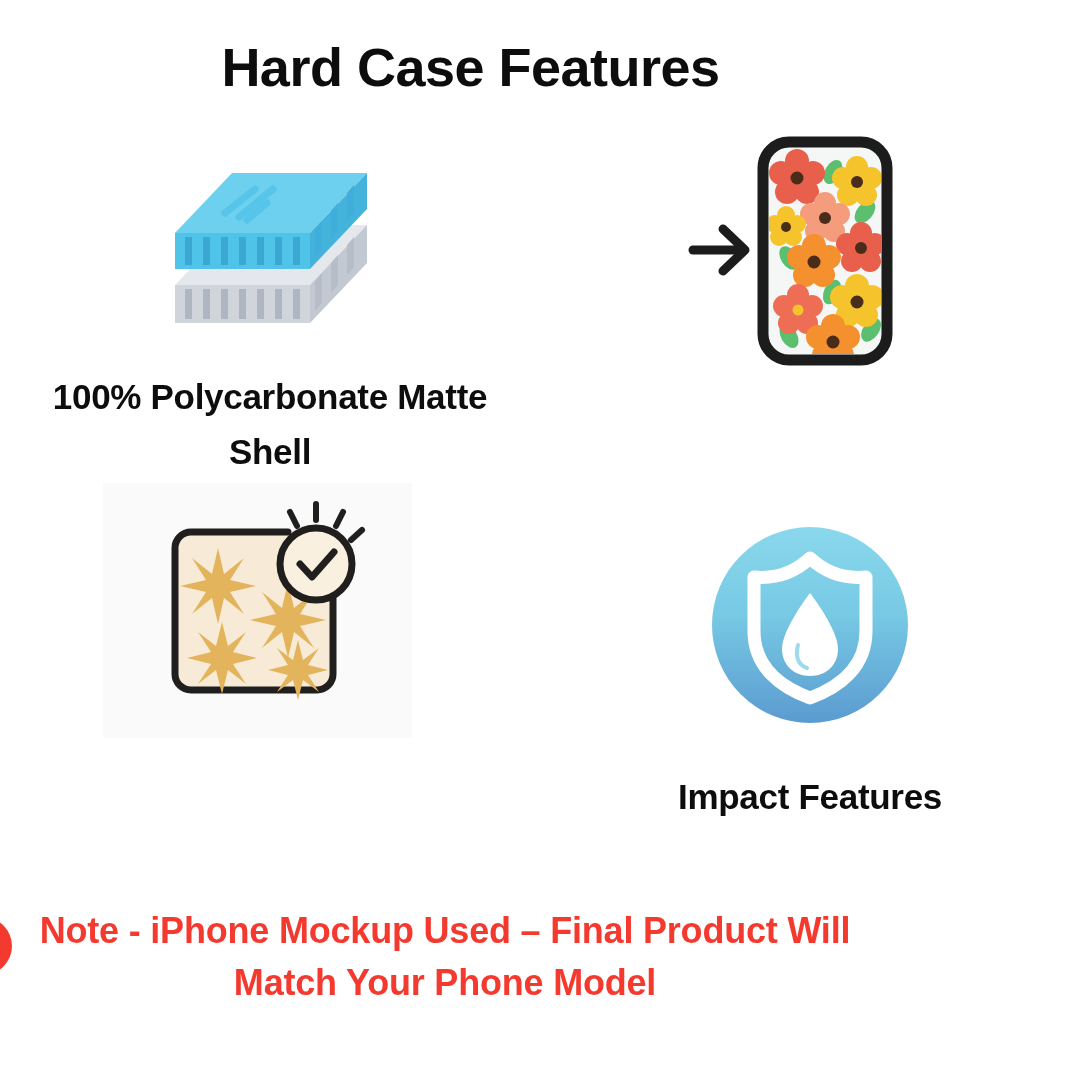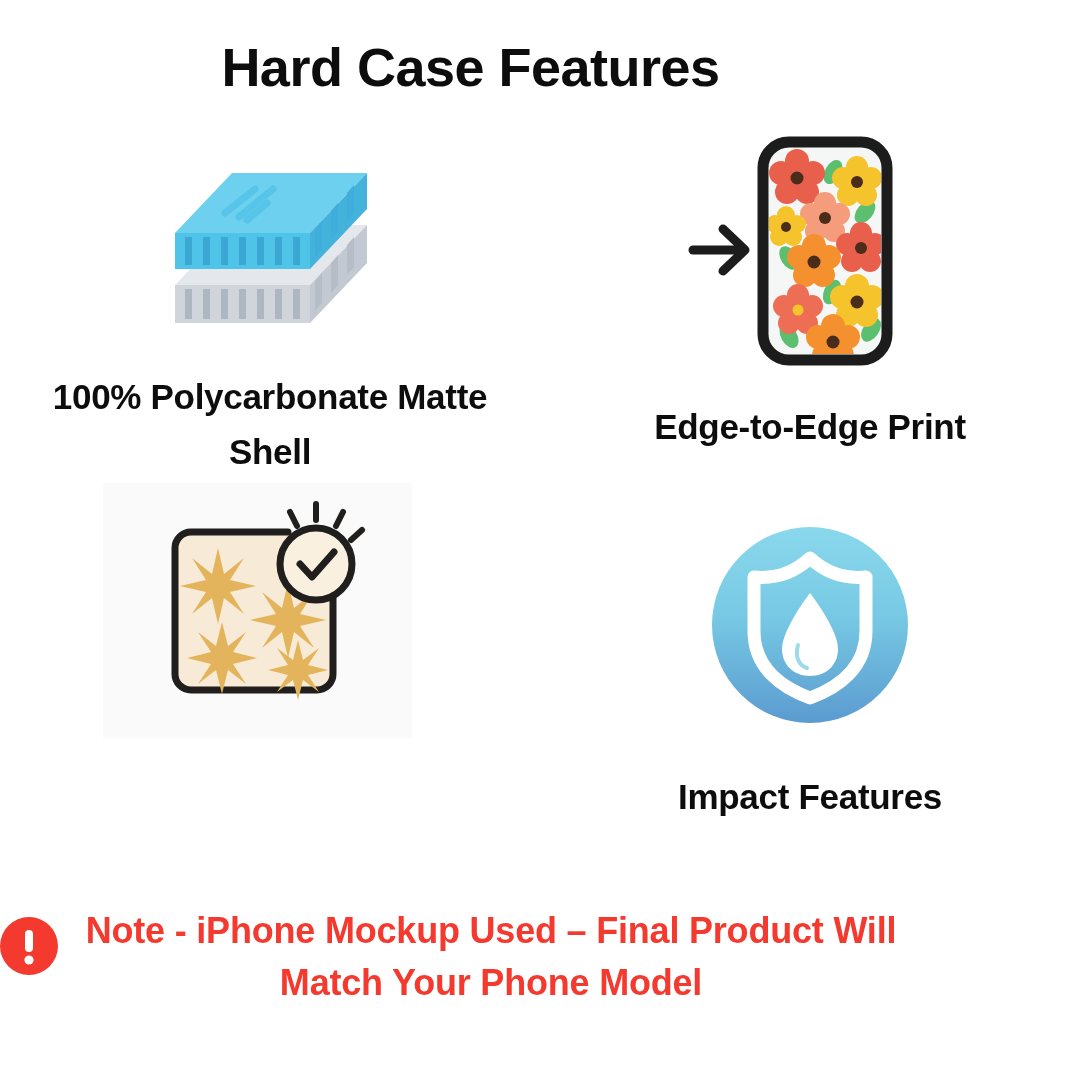--- a/index.html
+++ b/index.html
@@ -90,21 +90,21 @@
     background: #FAFAFA;
   }
 
   
   .note-row {
     position: absolute;
     left: 0;
     top: 905px;
     width: 920px;
     display: flex;
-    justify-content: flex-start;
+    justify-content: flex-end;
     align-items: flex-start;
   }
   .note-badge {
     flex: 0 0 auto;
     margin-top: 12px;
     margin-right: 18px;
   }
   .note-text {
     flex: 0 0 890px;
     text-align: center;
@@ -288,21 +288,20 @@
               <circle cx="9" cy="13" r="12"></circle>
                 <circle cx="-9" cy="13" r="12"></circle>
               <circle cx="-15" cy="-5" r="12"></circle>
                 <circle cx="0" cy="0" r="13"></circle>
               <circle cx="0" cy="0" r="6.5" fill="#4A2C1A"></circle>
             </g>
           </g>
         </g>
       </svg>
     </div>
-    <div class="feature-label">Edge-to-Edge Print</div>
   </div>
 
   <div class="feature-cell cell-c">
     <div class="feature-icon">
       <svg width="260" height="250" viewBox="0 0 260 250">
 
         <rect x="35" y="42" width="158" height="158" rx="16" ry="16" fill="#F7EBD7"></rect>
         <path d="M 148 42 L 51 42 A 16 16 0 0 0 35 58 L 35 184 A 16 16 0 0 0 51 200 L 177 200 A 16 16 0 0 0 193 184 L 193 96" fill="none" stroke="#211F1E" stroke-width="7" stroke-linecap="round"></path>
 
         <g fill="#E3B45C">

